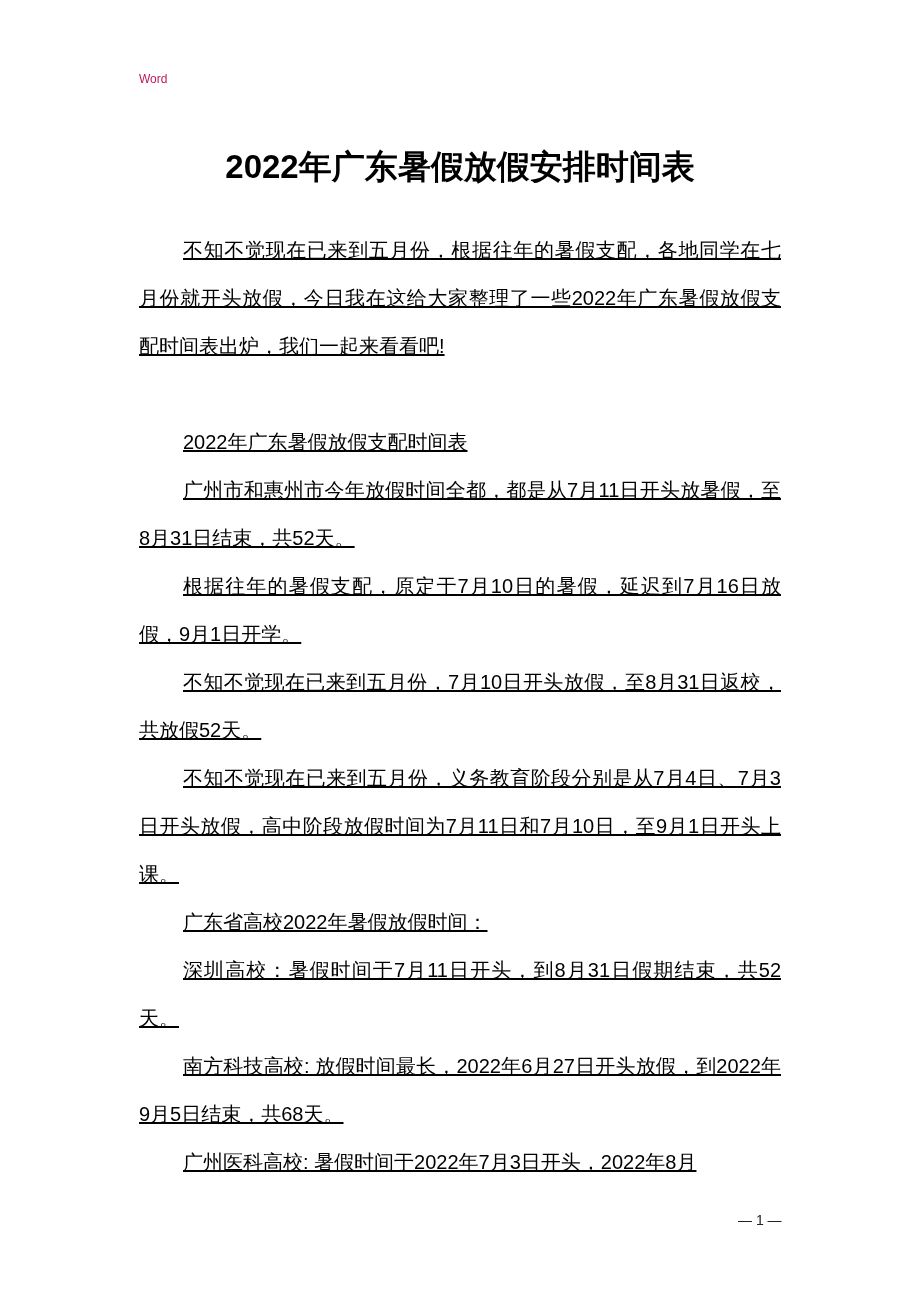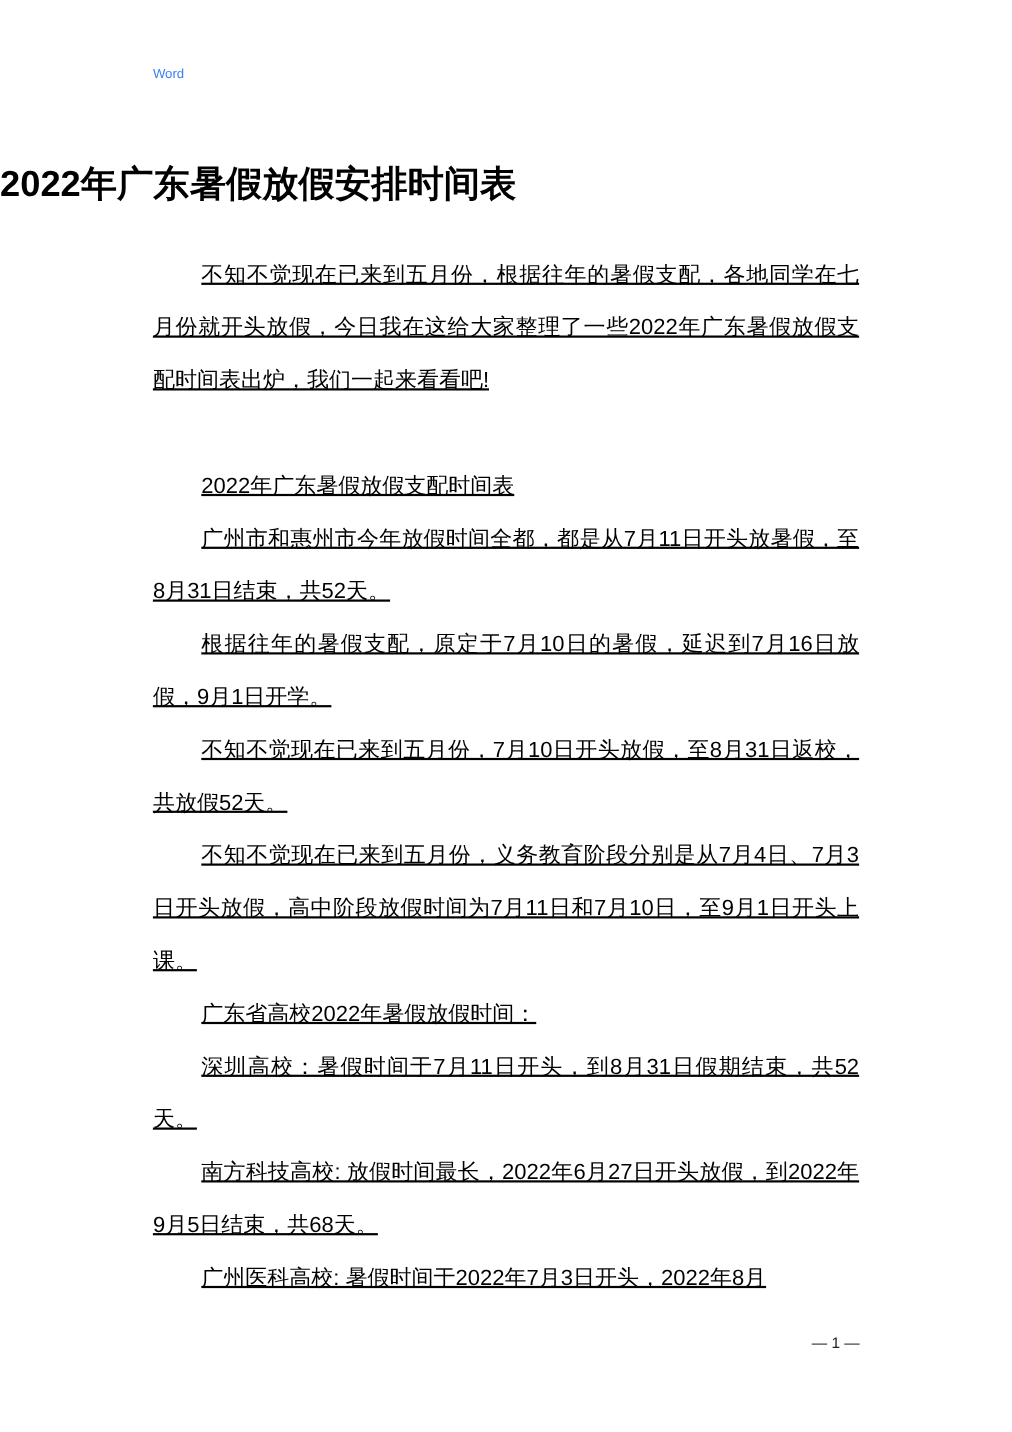--- a/index.html
+++ b/index.html
@@ -1,19 +1,19 @@
 <!DOCTYPE html>
 <html><head>
 <meta charset="utf-8">
 <style>
   html, body { margin: 0; padding: 0; background: #ffffff; }
   body { width: 920px; height: 1302px; position: relative; overflow: hidden;
          font-family: "Liberation Sans", "DejaVu Sans", sans-serif; color: #000; }
-  .header-label { position: absolute; left: 139px; top: 60px; font-size: 12px; color: #3b82f6; }
-  .title { position: absolute; left: 0; width: 920px; top: 145px; 
+  .header-label { position: absolute; left: 139px; top: 72px; font-size: 12px; color: #be185d; }
+  .title { position: absolute; left: 0; width: 920px; top: 145px; text-align: center;
            font-size: 33px; font-weight: bold; letter-spacing: 0px; }
   .body-text { position: absolute; left: 139px; width: 642px; top: 226px;
                font-size: 20px; line-height: 48px; }
   .para { margin: 0; text-indent: 44px; text-align: justify; text-decoration: underline; }
   .para.spacer { height: 48px; }
   .footer { position: absolute; left: 738px; top: 1212px; font-size: 14px; color: #222; }
 </style>
 </head>
 <body>
 

